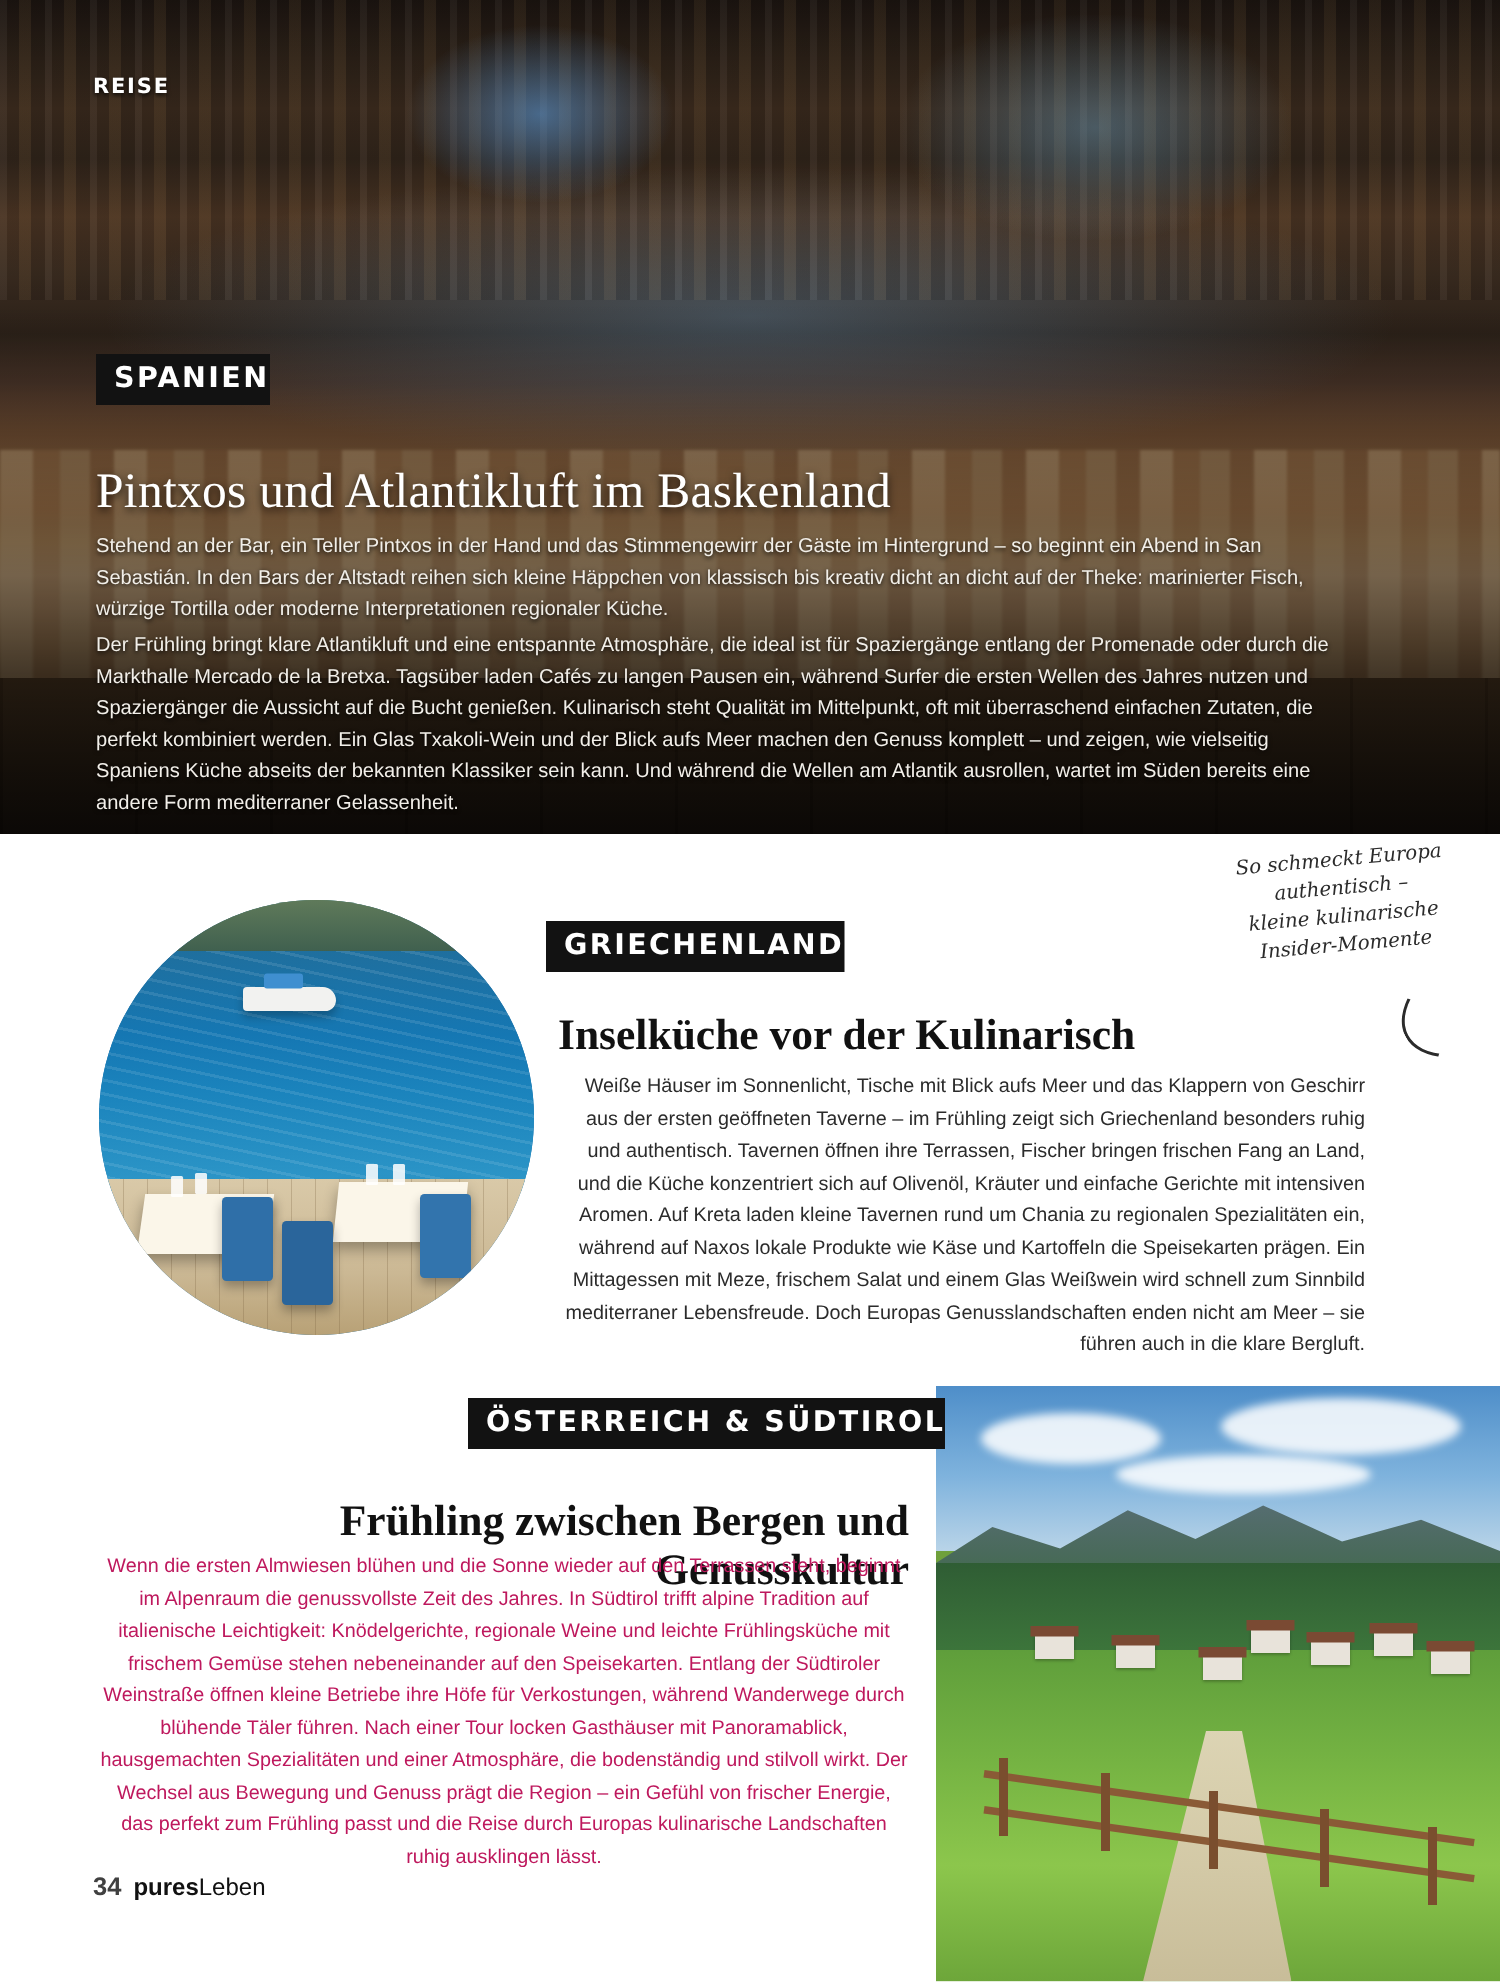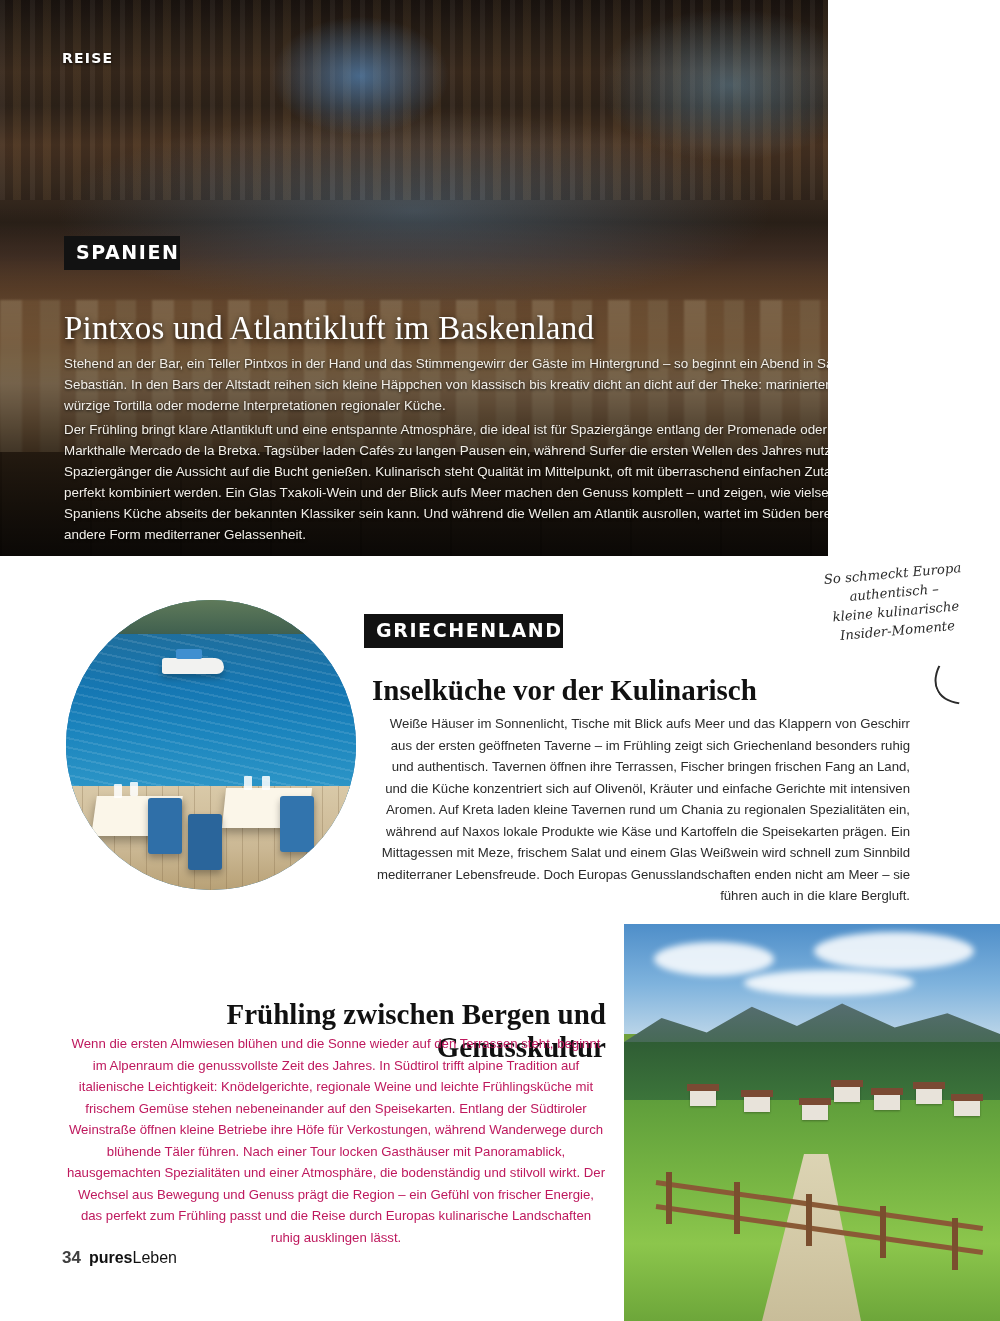--- a/index.html
+++ b/index.html
@@ -14,21 +14,21 @@
     position: relative;
     width: 1000px; height: 1321px;
     background: #ffffff;
     overflow: hidden;
   }
 
   
   .hero {
     position: absolute;
     left: 0; top: 0;
-    width: 828px; height: 556px;
+    width: 1000px; height: 556px;
     overflow: hidden;
     background: #2a1a12;
   }
   .hero-photo {
     position: absolute; inset: 0;
     background:
       radial-gradient(ellipse 50% 32% at 50% 96%, rgba(255,232,190,0.55), rgba(0,0,0,0) 70%),
       radial-gradient(ellipse 60% 25% at 50% 38%, rgba(120,180,230,0.30), rgba(0,0,0,0) 72%),
       linear-gradient(to bottom,
         #1b1410 0%,
@@ -431,20 +431,23 @@
         <div class="ap-fence-rail r1"></div>
         <div class="ap-fence-rail r2"></div>
         <div class="ap-post" style="left:10px;  top:10px;"></div>
         <div class="ap-post" style="left:78px;  top:20px;"></div>
         <div class="ap-post" style="left:150px; top:32px;"></div>
         <div class="ap-post" style="left:224px; top:44px;"></div>
         <div class="ap-post" style="left:296px; top:56px;"></div>
       </div>
     </div>
 
+    <div class="austria-badge-wrap">
+      <span class="country-badge">ÖSTERREICH &amp; SÜDTIROL</span>
+    </div>
 
     <h2 class="austria-title">Frühling zwischen Bergen und Genusskultur</h2>
 
     <p class="austria-para">Wenn die ersten Almwiesen blühen und die Sonne wieder auf den Terrassen steht, beginnt im Alpenraum die genussvollste Zeit des Jahres. In Südtirol trifft alpine Tradition auf italienische Leichtigkeit: Knödelgerichte, regionale Weine und leichte Frühlingsküche mit frischem Gemüse stehen nebeneinander auf den Speisekarten. Entlang der Südtiroler Weinstraße öffnen kleine Betriebe ihre Höfe für Verkostungen, während Wanderwege durch blühende Täler führen. Nach einer Tour locken Gasthäuser mit Panoramablick, hausgemachten Spezialitäten und einer Atmosphäre, die bodenständig und stilvoll wirkt. Der Wechsel aus Bewegung und Genuss prägt die Region – ein Gefühl von frischer Energie, das perfekt zum  Frühling passt  und die Reise durch Europas kulinarische Landschaften ruhig ausklingen lässt.</p>
   </section>
 
   <div class="footer">
     <span class="footer-page">34</span>
     <span class="footer-brand"><span class="b1">pures</span><span class="b2">Leben</span></span>
   </div>

